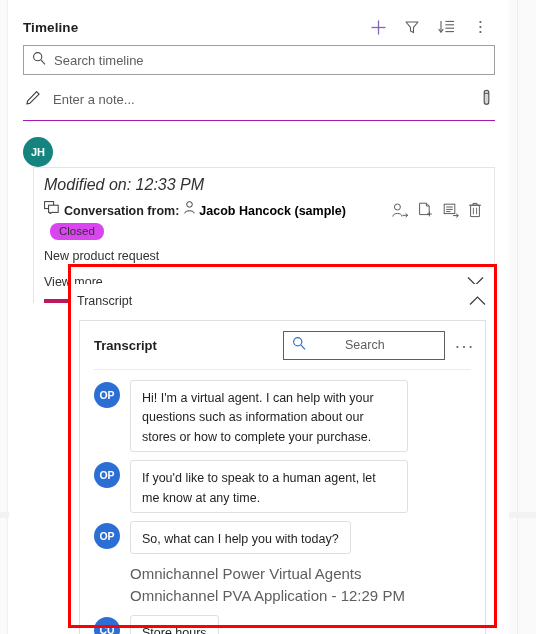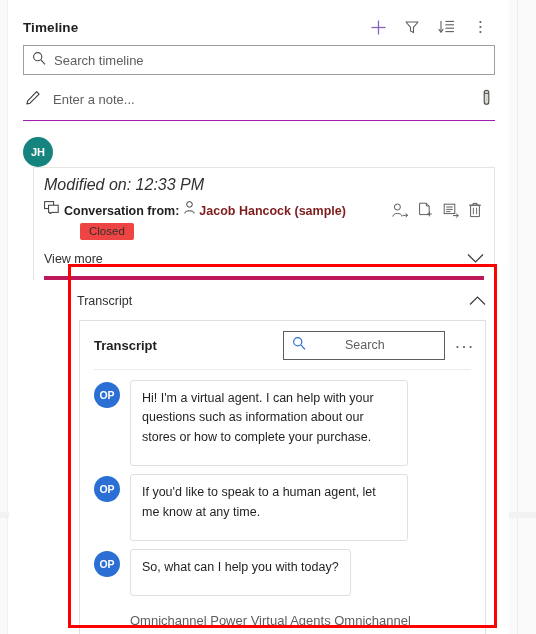--- a/index.html
+++ b/index.html
@@ -82,27 +82,27 @@
   .record-body {
     margin-left: 10px; flex: 1 1 auto;
     border: 1px solid #e6e4e2; border-bottom: none;
     padding: 8px 10px 0 10px;
   }
   .modified { font-size: 16px; color: #323130; margin-bottom: 6px; font-style: italic; }
   .conv-line { display: flex; align-items: flex-end; }
   .conv-icon { margin-right: 5px; flex: 0 0 auto; }
   .conv-label { font-size: 12.5px; font-weight: bold; color: #201f1e; white-space: nowrap; }
   .person-icon { margin: 0 4px 0 5px; flex: 0 0 auto; }
-  .conv-person { font-size: 12.5px; font-weight: bold; color: #7f1d1d; white-space: nowrap; }
+  .conv-person { font-size: 12.5px; font-weight: bold; color: #000000; white-space: nowrap; }
   .conv-actions { margin-left: auto; display: flex; align-items: center; gap: 9px; padding-right: 2px; }
   .conv-actions .ia { cursor: pointer; display: flex; }
   .badge {
-    display: inline-block; margin: 5px 0 0 36px;
-    background: #ef4444; color: #323130;
-    font-size: 11.5px; padding: 2px 9px 3px 9px; border-radius: 2px;
+    display: inline-block; margin: 5px 0 0 6px;
+    background: #d946ef; color: #323130;
+    font-size: 11.5px; padding: 2px 9px 3px 9px; border-radius: 8px;
   }
   .subject { font-size: 12.5px; color: #323130; margin-top: 9px; }
   .viewmore-row {
     display: flex; align-items: center; margin-top: 10px; padding-bottom: 8px;
     border-bottom: 4px solid #be185d;
   }
   .viewmore { font-size: 12.5px; color: #323130; cursor: pointer; }
   .viewmore-chev { margin-left: auto; cursor: pointer; }
 
   
@@ -151,27 +151,27 @@
     background: #2b6fd4; color: #fff;
     font-size: 10.5px; font-weight: bold;
     display: flex; align-items: center; justify-content: center;
     flex: 0 0 auto; margin-top: 2px;
   }
   .bubble-wrap { margin-left: 10px; flex: 1 1 auto; min-width: 0; }
   .bubble {
     display: inline-block;
     border: 1px solid #e1dfdd; border-radius: 3px;
     background: #fff;
-    padding: 8px 11px 18px 11px;
+    padding: 8px 11px 4px 11px;
     font-size: 12.5px; line-height: 1.55; color: #201f1e;
     max-width: 278px;
   }
   .msg-meta {
-    font-size: 13px; color: #605e5c; line-height: 1.45;
-    margin-top: 16px; max-width: 305px;
+    font-size: 15px; color: #605e5c; line-height: 1.45;
+    margin-top: 9px; max-width: 305px;
   }
 </style>
 </head>
 <body>
 
 <div id="root">
 
   <div class="left-strip"></div>
   <div class="right-strip">
     <div class="inner-div"></div>
@@ -307,20 +307,21 @@
                 <path d="M5 3.2 V1.4 H9 V3.2" fill="none" stroke="#605e5c" stroke-width="1"></path>
                 <path d="M2.6 3.2 H11.4 V14.6 H2.6 Z" fill="none" stroke="#605e5c" stroke-width="1"></path>
                 <line x1="5.4" y1="5.8" x2="5.4" y2="12.2" stroke="#605e5c" stroke-width="0.9"></line>
                 <line x1="8.6" y1="5.8" x2="8.6" y2="12.2" stroke="#605e5c" stroke-width="0.9"></line>
               </svg>
             </span>
           </div>
         </div>
 
         <div class="badge">Closed</div>
+        <div class="subject">New product request</div>
 
         <div class="viewmore-row">
           <span class="viewmore">View more</span>
           <span class="viewmore-chev">
             <svg width="17" height="11" viewBox="0 0 17 11">
               <path d="M1 1.5 L8.5 9 L16 1.5" fill="none" stroke="#3b3a39" stroke-width="1.2"></path>
             </svg>
           </span>
         </div>
       </div>

